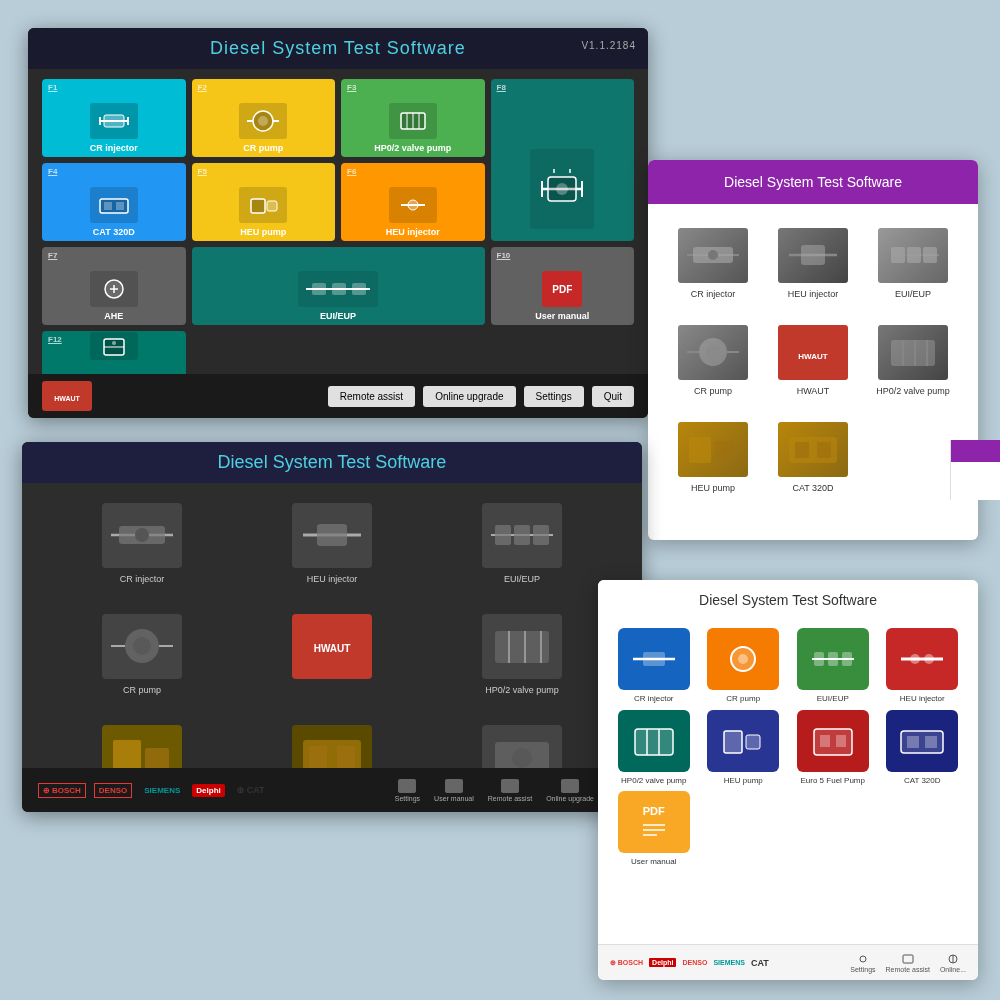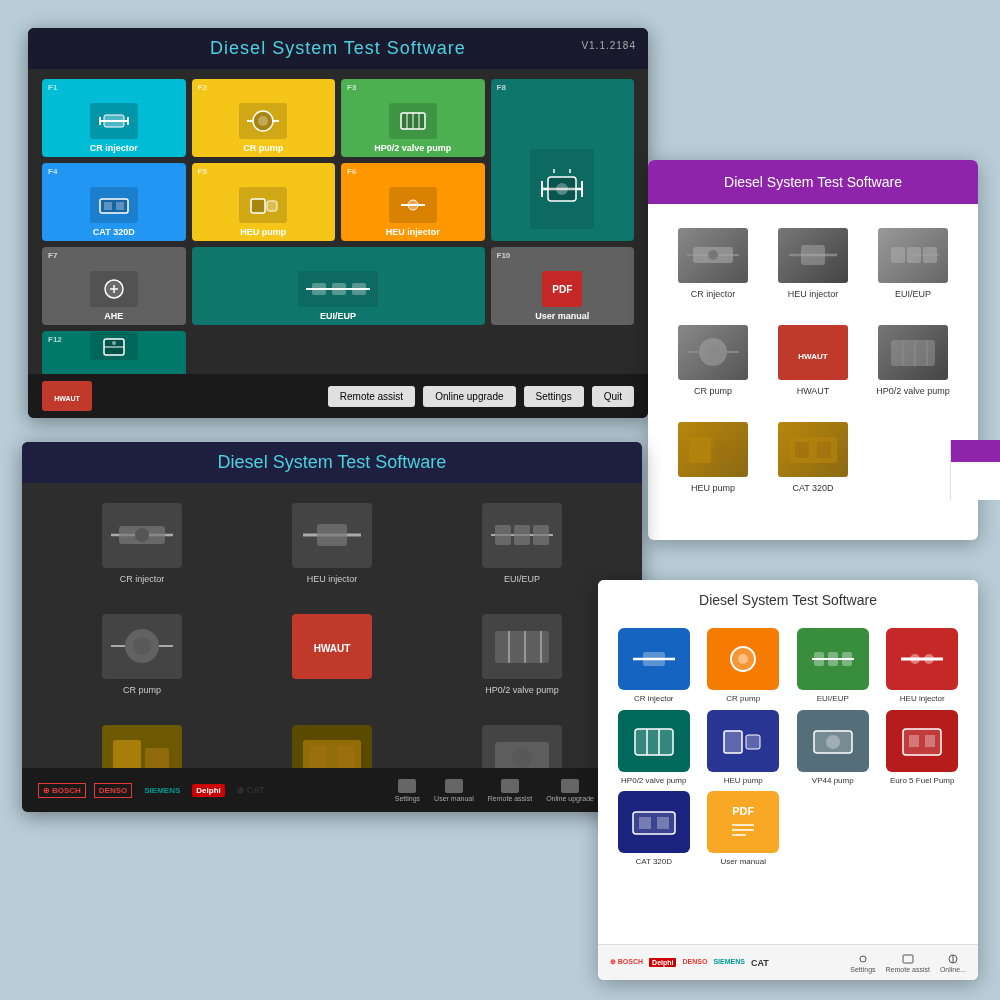--- a/index.html
+++ b/index.html
@@ -60,20 +60,21 @@
       font-weight: bold;
       text-align: center;
       height: 78px;
     }
     .p1-cell .fkey {
       position: absolute;
       top: 4px;
       left: 6px;
       font-size: 8px;
       color: rgba(255,255,255,0.7);
+      text-decoration: underline;
     }
     .p1-cell .icon-placeholder {
       width: 40px;
       height: 40px;
       margin-bottom: 4px;
       display: flex;
       align-items: center;
       justify-content: center;
     }
     .p1-cell.cyan { background: #00bcd4; }
@@ -830,29 +831,20 @@
     <div class="p4-cell">
       <div class="p4-icon-box p4-navy">
         <svg width="50" height="40" viewBox="0 0 50 40">
             <rect x="6" y="10" width="18" height="22" rx="2" fill="rgba(255,255,255,0.25)" stroke="white" stroke-width="1.5"></rect>
             <rect x="28" y="14" width="14" height="14" rx="2" fill="rgba(255,255,255,0.25)" stroke="white" stroke-width="1"></rect>
           </svg>
       </div>
       <span class="label">HEU pump</span>
     </div>
 
-    <div class="p4-cell">
-      <div class="p4-icon-box p4-gray">
-        <svg width="50" height="40" viewBox="0 0 50 40">
-            <rect x="6" y="10" width="38" height="22" rx="3" fill="rgba(255,255,255,0.2)" stroke="white" stroke-width="1.5"></rect>
-            <circle cx="25" cy="21" r="7" fill="rgba(255,255,255,0.3)"></circle>
-          </svg>
-      </div>
-      <span class="label">VP44 pump</span>
-    </div>
 
     <div class="p4-cell">
       <div class="p4-icon-box p4-red">
         <svg width="50" height="40" viewBox="0 0 50 40">
             <rect x="6" y="8" width="38" height="26" rx="3" fill="rgba(255,255,255,0.15)" stroke="white" stroke-width="1.5"></rect>
             <rect x="12" y="14" width="10" height="12" fill="rgba(255,255,255,0.3)"></rect>
             <rect x="28" y="14" width="10" height="12" fill="rgba(255,255,255,0.3)"></rect>
           </svg>
       </div>
       <span class="label">Euro 5 Fuel Pump</span>
@@ -876,21 +868,21 @@
             <line x1="4" y1="6" x2="26" y2="6" stroke="white" stroke-width="1.5"></line>
             <line x1="4" y1="11" x2="26" y2="11" stroke="white" stroke-width="1.5"></line>
             <line x1="4" y1="16" x2="18" y2="16" stroke="white" stroke-width="1.5"></line>
           </svg>
       </div>
       <span class="label">User manual</span>
     </div>
   </div>
 
   <div class="footer">
-    <div class="brand-logos" style="display:flex;gap:6px;align-items:flex-start;">
+    <div class="brand-logos" style="display:flex;gap:6px;align-items:center;">
       <span style="font-size:7px;color:#e53935;font-weight:bold;">⊕ BOSCH</span>
       <span style="font-size:7px;color:#cc0000;background:#cc0000;color:white;padding:1px 3px;border-radius:1px;font-weight:bold;">Delphi</span>
       <span style="font-size:7px;color:#e53935;font-weight:bold;">DENSO</span>
       <span style="font-size:7px;color:#009999;font-weight:bold;">SIEMENS</span>
       <span style="font-size:9px;color:#333;font-weight:900;">CAT</span>
     </div>
     <div class="p4-footer-btns">
       <div class="p4-fbtn">
         <svg width="14" height="12" viewBox="0 0 14 12">
             <circle cx="7" cy="6" r="3" stroke="#555" stroke-width="1" fill="none"></circle>

